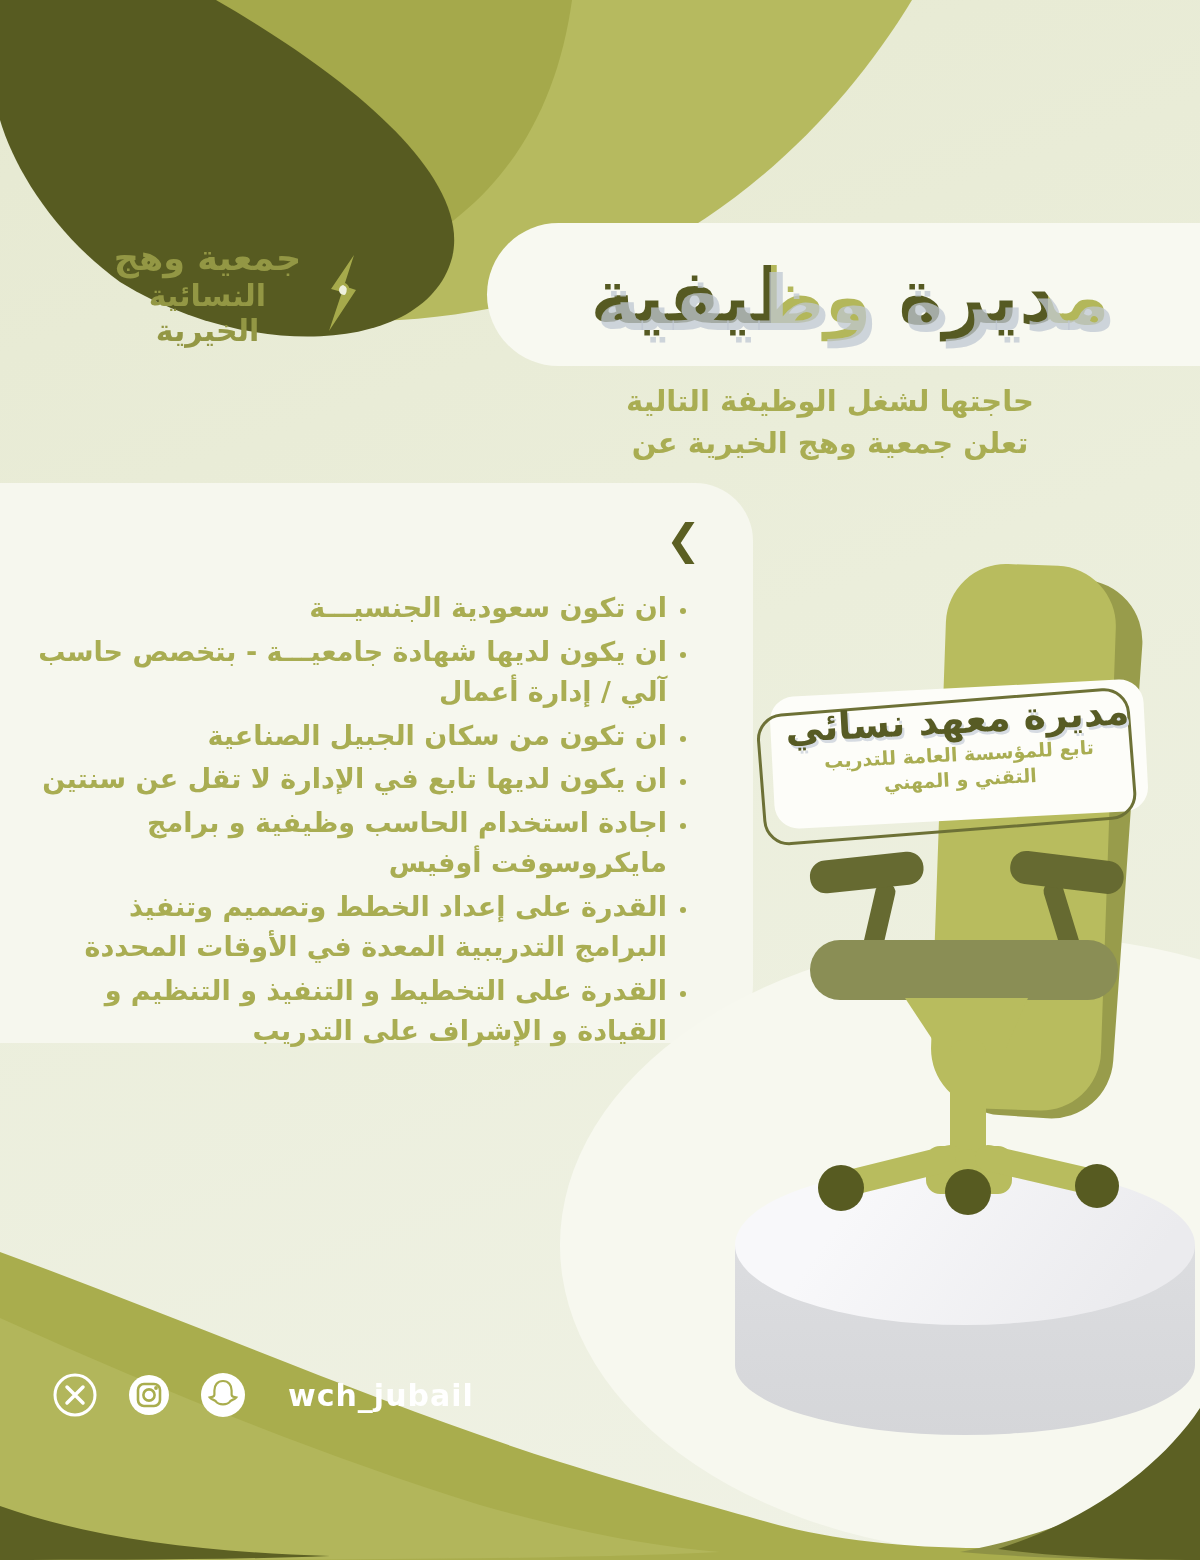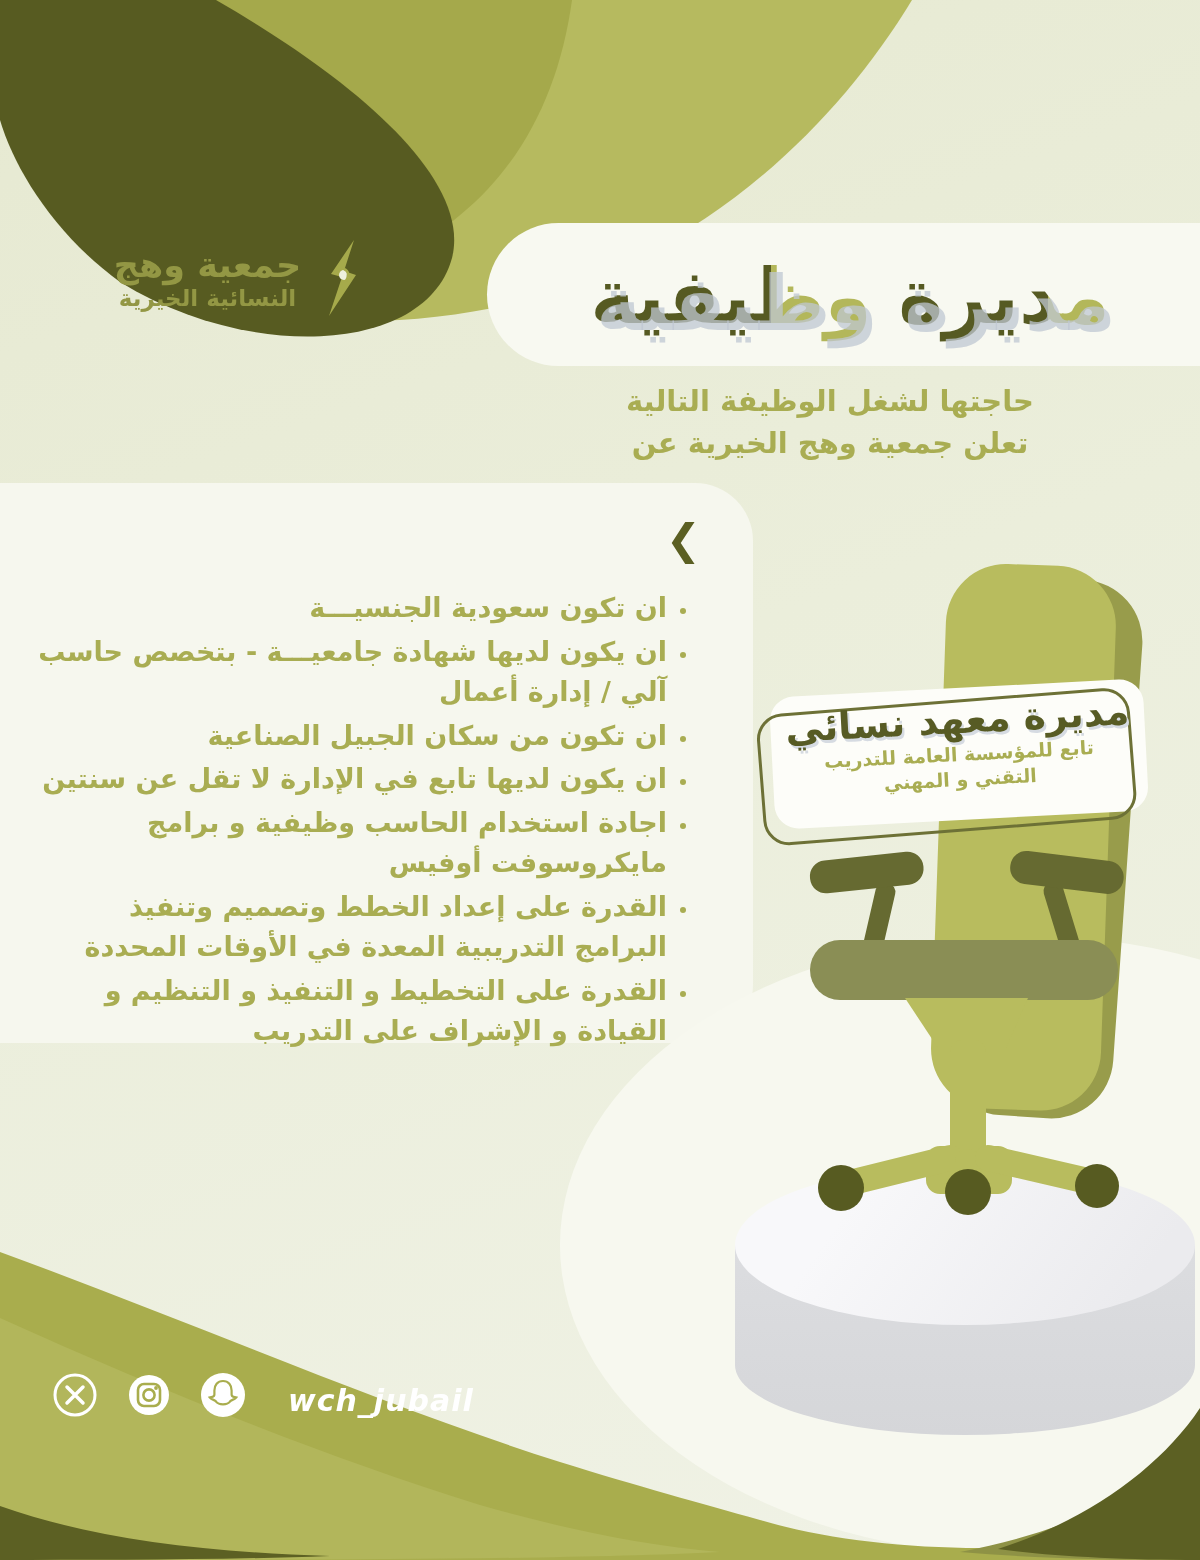--- a/index.html
+++ b/index.html
@@ -10,21 +10,21 @@
   }
   svg { display:block; }
 
   
   .top-waves { position:absolute; left:0; top:0; }
 
   
   .logo { position:absolute; left:96px; top:238px; width:268px; display:flex; direction:rtl; align-items:center; gap:3px; }
   .logo-text { flex:1; text-align:center; color:#939744; direction:rtl; }
   .logo-line1 { font-size:35px; font-weight:bold; line-height:1.15; }
-  .logo-line2 { font-size:23px; font-weight:bold; }
+  .logo-line2 { font-size:30px; font-weight:bold; }
 
   
   .title-banner { position:absolute; left:487px; top:223px; width:713px; height:143px;
     background:#f8f9f1; border-radius:72px 0 0 72px; }
   .page-title { position:absolute; left:520px; top:232px; width:660px; height:128px;
     display:flex; align-items:center; justify-content:center; direction:rtl;
     font-size:76px; font-weight:bold; letter-spacing:2px;
     background:linear-gradient(to left,#b3b75a 0%,#b3b75a 20%,#565a22 20%,#565a22 46%,#b3b75a 46%,#b3b75a 62%,#565a22 62%,#565a22 100%);
     -webkit-background-clip:text; background-clip:text; color:transparent;
     text-shadow:6px 7px 0 rgba(191,199,210,0.75); }
@@ -62,21 +62,21 @@
   .job-label::before { content:""; position:absolute; inset:0; border:3px solid #6d7136;
     border-radius:26px; transform:translate(-13px,12px) rotate(-1.5deg); z-index:-1; }
   .job-title { font-size:38px; font-weight:bold; color:#575b24; margin-top:10px; direction:rtl;
     text-shadow:2px 3px 0 #d6dbe2; }
   .job-sub { font-size:19px; color:#a9ad52; font-weight:600; line-height:1.32; direction:rtl; }
 
   
   .bottom-waves { position:absolute; left:0; top:0; }
 
   
-  .social { position:absolute; left:52px; top:1372px; display:flex; align-items:flex-end; gap:28px;font-style:italic; }
+  .social { position:absolute; left:52px; top:1372px; display:flex; align-items:center; gap:28px; }
   .handle { color:#ffffff; font-size:30px; font-weight:600; letter-spacing:1px; margin-left:14px;
     font-family:"DejaVu Sans", sans-serif; }
 </style>
 </head>
 <body>
 
 <div class="canvas">
 
   <svg class="top-waves" width="1200" height="420" viewBox="0 0 1200 420">
     <path d="M0 0 H912 C838 122 718 238 556 292 C398 340 218 330 98 250 C44 204 12 150 0 114 Z" fill="#b6ba5f"></path>

